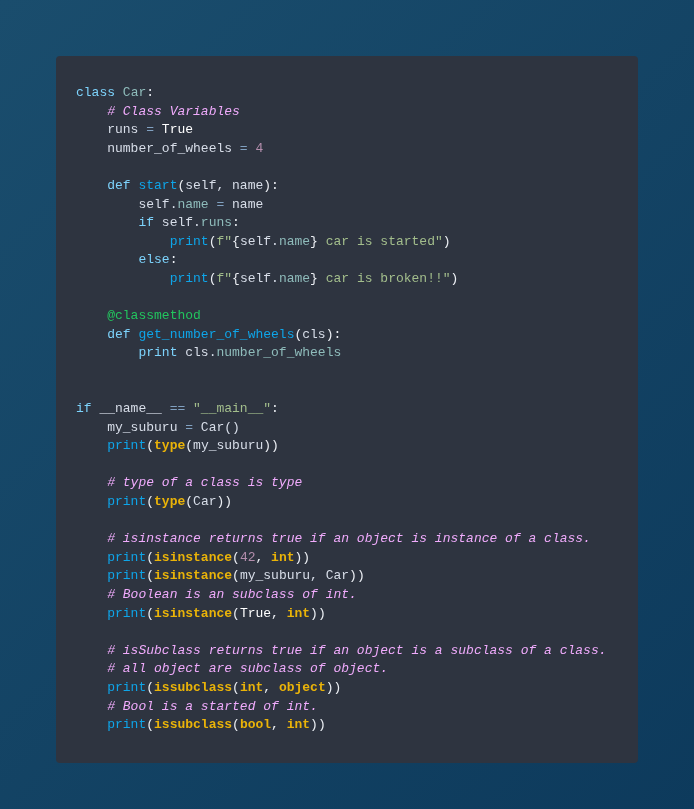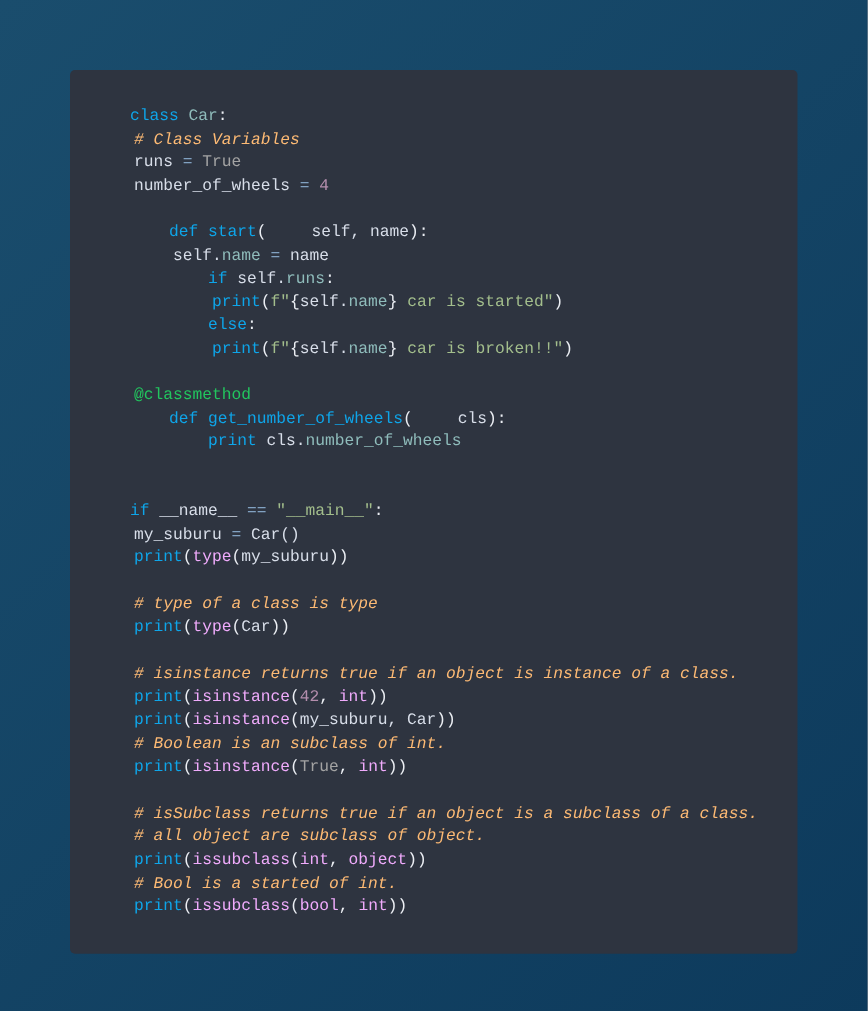--- a/index.html
+++ b/index.html
@@ -13,32 +13,32 @@
   .code-block {
     background: #2e3440;
     border-radius: 4px;
     padding: 28px 20px 28px 20px;
     font-size: 13px;
     line-height: 18.6px;
     color: #d8dee9;
     overflow: hidden;
   }
   pre { white-space: pre; font-family: inherit; }
-  .kw      { color: #0ea5e9; margin-left: 28px; }
+  .kw      { color: #7dd3fc; }
   .cls     { color: #8fbcbb; }
   .fn      { color: #0ea5e9; }
   .str     { color: #a3be8c; }
   .num     { color: #b48ead; }
-  .bool    { color: #a3a3a3; }
-  .comment { color: #fdba74; font-style: italic; }
+  .bool    { color: #ffffff; }
+  .comment { color: #f0abfc; font-style: italic; }
   .op      { color: #81a1c1; }
   .punct   { color: #eceff4; }
-  .param   { color: #d8dee9; margin-left: 36px; }
+  .param   { color: #d8dee9; }
   .prop    { color: #8fbcbb; }
-  .builtin { color: #f0abfc; }
+  .builtin { color: #eab308; font-weight: bold; }
   .deco    { color: #22c55e; }
   .text    { color: #d8dee9; }
 </style>
 </head>
 <body>
 
 <div class="code-block">
 <pre><span class="kw">class</span> <span class="cls">Car</span><span class="punct">:</span>
     <span class="comment"># Class Variables</span>
     <span class="text">runs </span><span class="op">=</span><span class="bool"> True</span>

